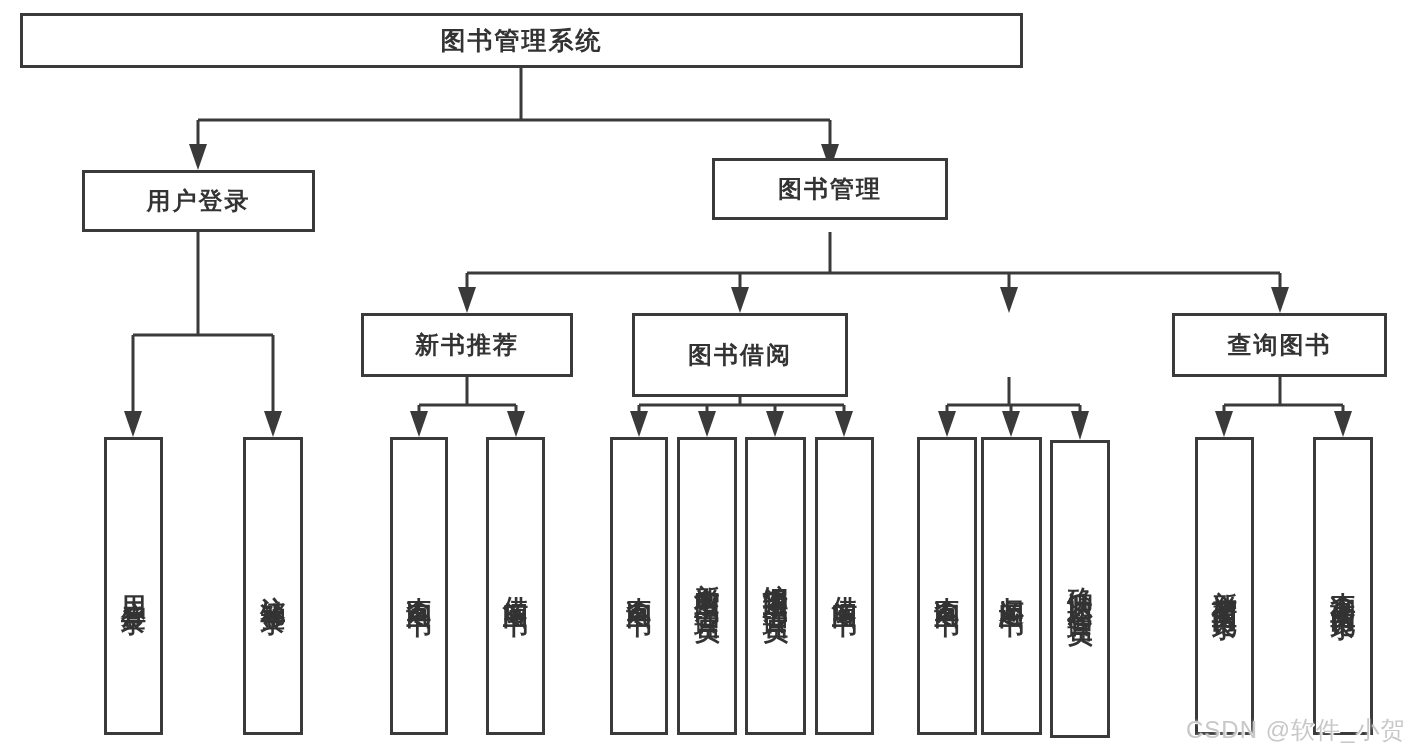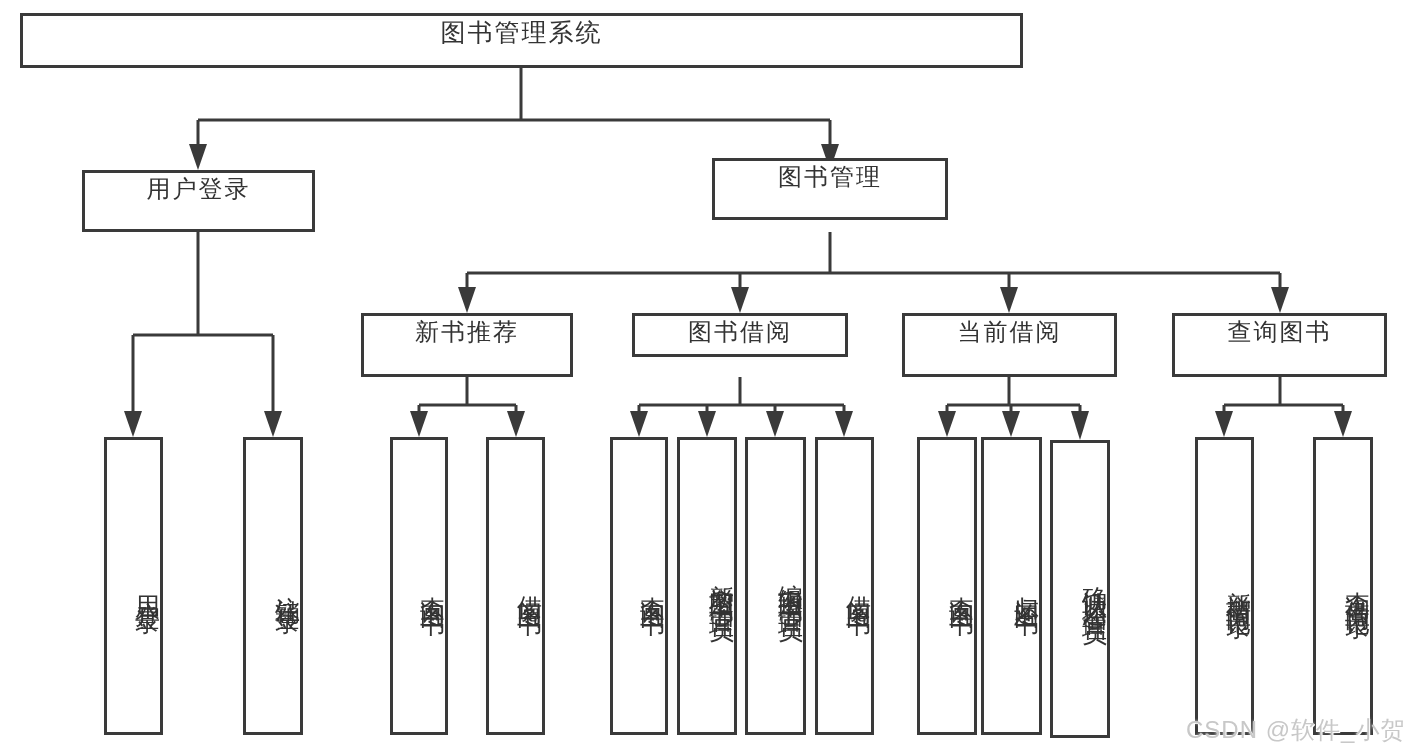--- a/index.html
+++ b/index.html
@@ -16,23 +16,25 @@
     left: 0; top: 0;
     width: 1405px; height: 747px;
   }
   .node {
     position: absolute;
     box-sizing: border-box;
     background: #ffffff;
     border: 3px solid var(--line, #3a3a3a);
     color: var(--text, #333333);
     display: flex;
+    align-items: center;
     justify-content: center;
     text-align: center;
     z-index: 2;
+    font-weight: bold;
   }
   .h-node {
     font-size: 24px;
     letter-spacing: 2px;
     white-space: nowrap;
   }
   .root-node { font-size: 25px; }
   .v-node {
     writing-mode: vertical-rl;
     text-orientation: mixed;
@@ -104,25 +106,22 @@
   <div class="node h-node" style="left:82px; top:170px; width:233px; height:62px;">
     <span>用户登录</span>
   </div>
   <div class="node h-node" style="left:712px; top:158px; width:236px; height:62px;">
     <span>图书管理</span>
   </div>
 
   <div class="node h-node" style="left:361px; top:313px; width:212px; height:64px;">
     <span>新书推荐</span>
   </div>
-  <div class="node h-node" style="left:632px; top:313px; width:216px; height:44px;">
+  <div class="node h-node" style="left:632px; top:313px; width:216px; height:84px;">
     <span>图书借阅</span>
-  </div>
-  <div class="node h-node" style="left:902px; top:313px; width:215px; height:64px;">
-    <span>当前借阅</span>
   </div>
   <div class="node h-node" style="left:1172px; top:313px; width:215px; height:64px;">
     <span>查询图书</span>
   </div>
 
   <div class="node v-node" style="left:104px; top:437px; width:59px; height:298px;">
     <span>用户登录</span>
   </div>
   <div class="node v-node" style="left:243px; top:437px; width:60px; height:298px;">
     <span>注销登录</span>

